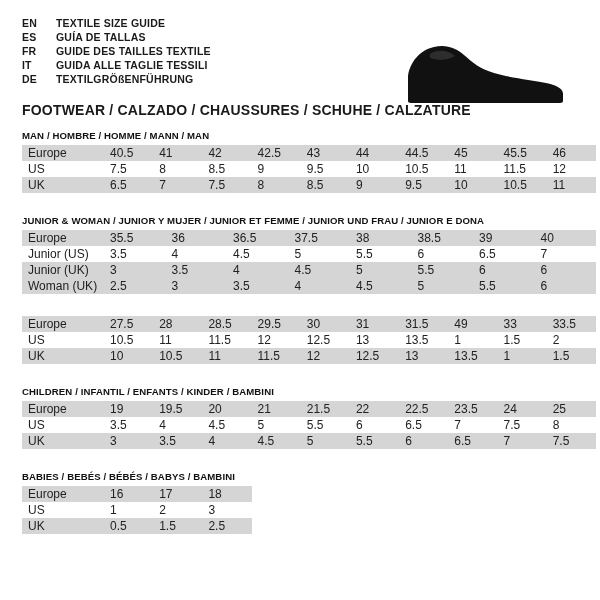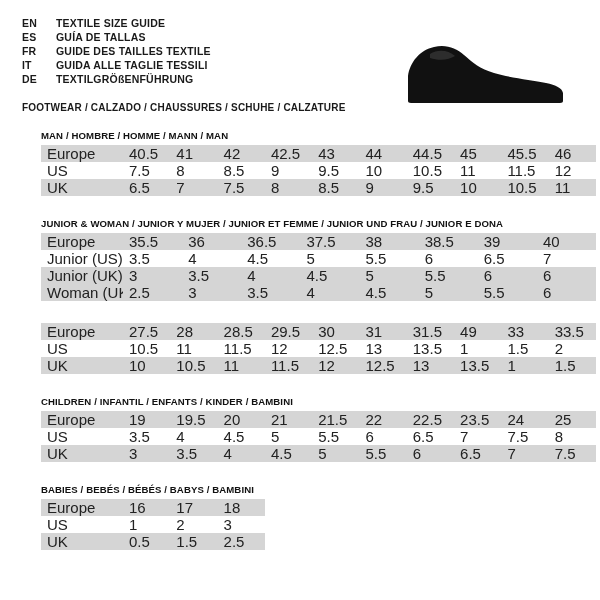--- a/index.html
+++ b/index.html
@@ -48,42 +48,41 @@
 
   .shoe-art {
     position: absolute;
     right: 22px;
     top: 18px;
     width: 180px;
     height: 70px;
   }
 
   .section-title {
-    font-size: 10px;
+    font-size: 14px;
     font-weight: bold;
     letter-spacing: 0.2px;
     margin-top: 14px;
   }
 
   
   .group {
     margin-top: 22px;
-    margin-left: 19px;
   }
   .group-title {
     font-size: 9.6px;
     font-weight: bold;
     letter-spacing: 0.1px;
     margin-bottom: 4px;
     color: #111;
   }
   table.size {
     width: 100%;
     border-collapse: collapse;
-    font-size: 15px;
+    font-size: 12px;
     table-layout: fixed;
   }
   table.size td {
     height: 16px;
     padding: 0 0 0 6px;
     color: #222;
     white-space: nowrap;
     overflow: hidden;
   }
   table.size tr.shaded td {

